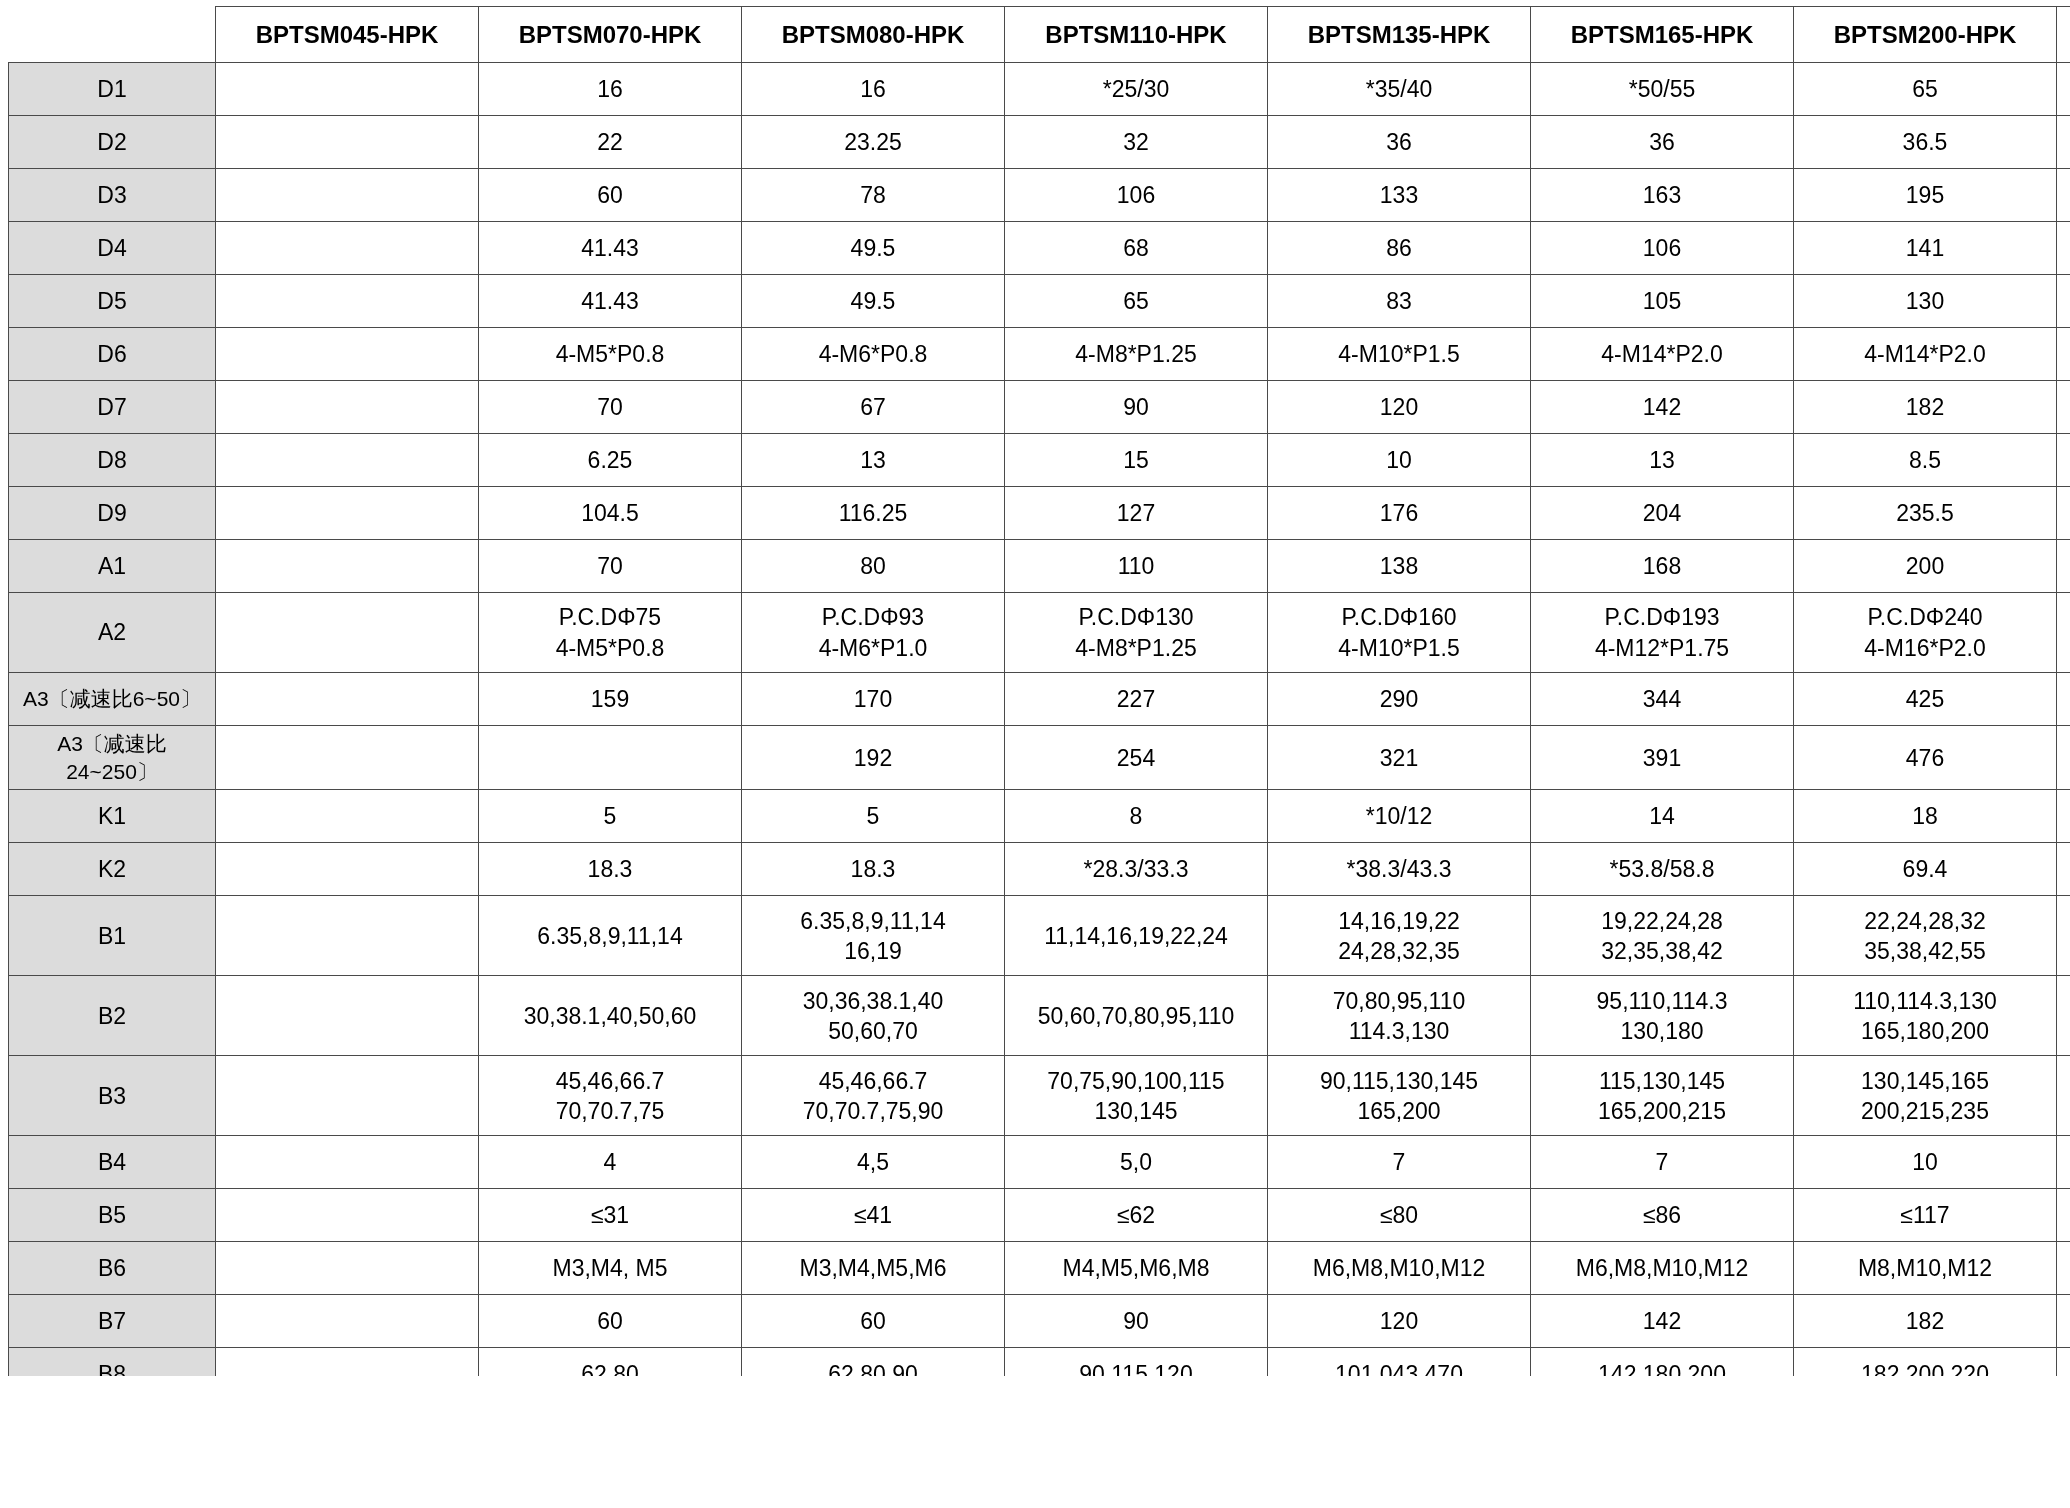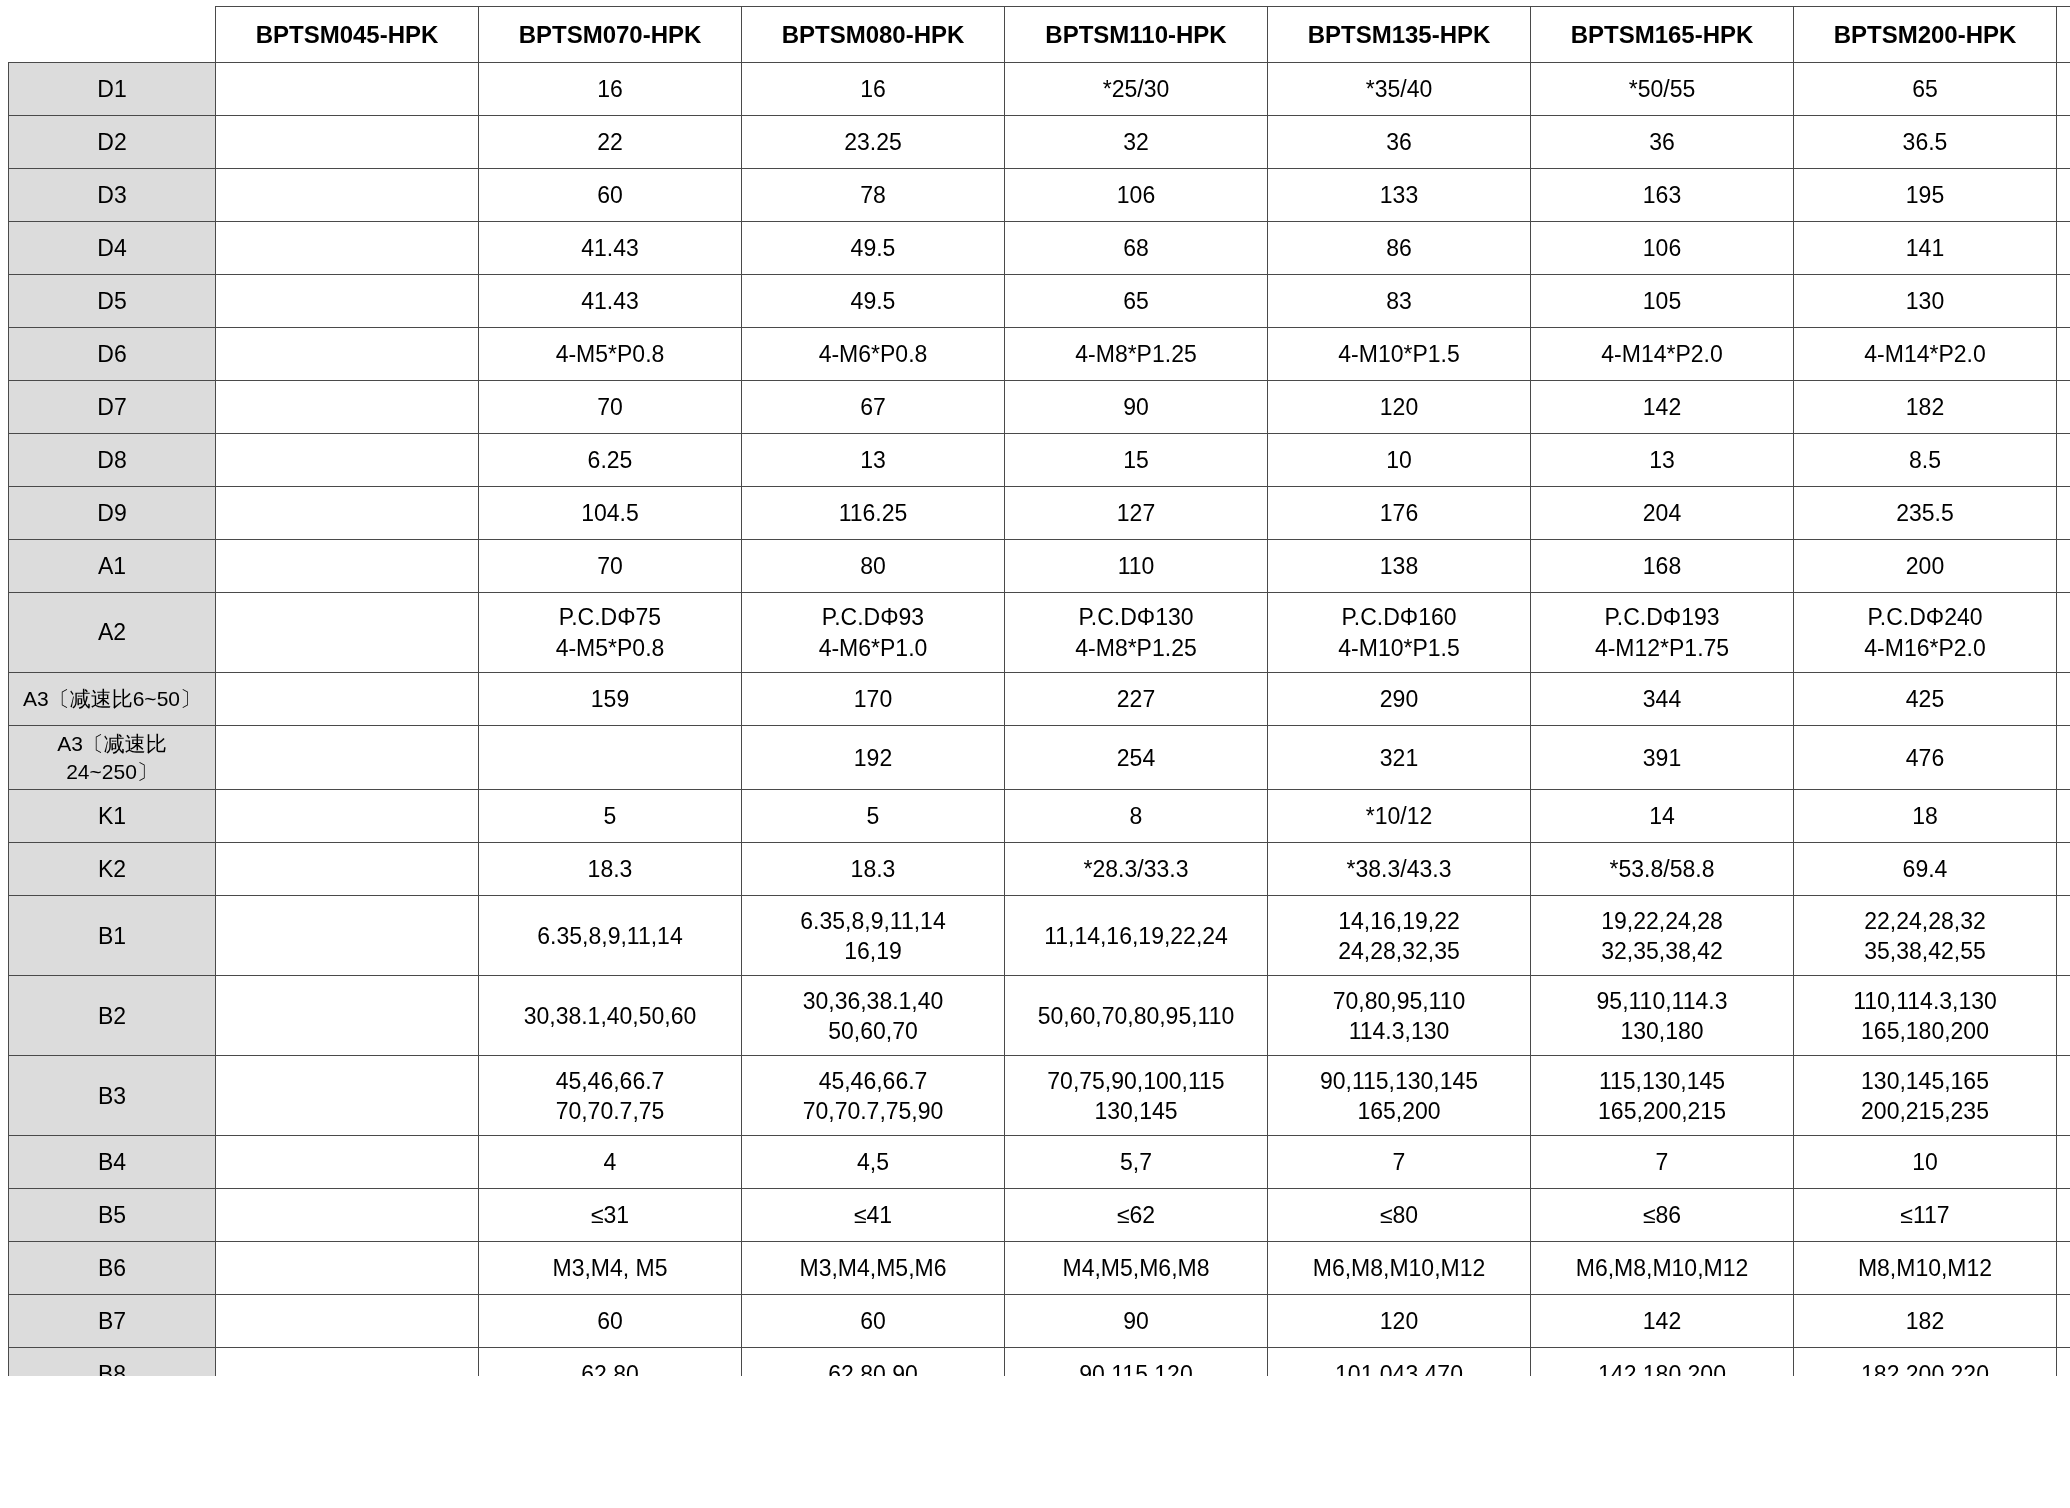--- a/index.html
+++ b/index.html
@@ -310,21 +310,21 @@
           <td>130,145,165
 200,215,235</td>
           <td>165,200,215
 235,250</td>
         </tr>
         <tr class="h-normal">
           <th class="rowlabel">B4</th>
           <td class="blank"></td>
           <td>4</td>
           <td>4,5</td>
-          <td>5,7</td>
+          <td>5,0</td>
           <td>7</td>
           <td>7</td>
           <td>10</td>
           <td>10</td>
         </tr>
         <tr class="h-normal">
           <th class="rowlabel">B5</th>
           <td class="blank"></td>
           <td>≤31</td>
           <td>≤41</td>

